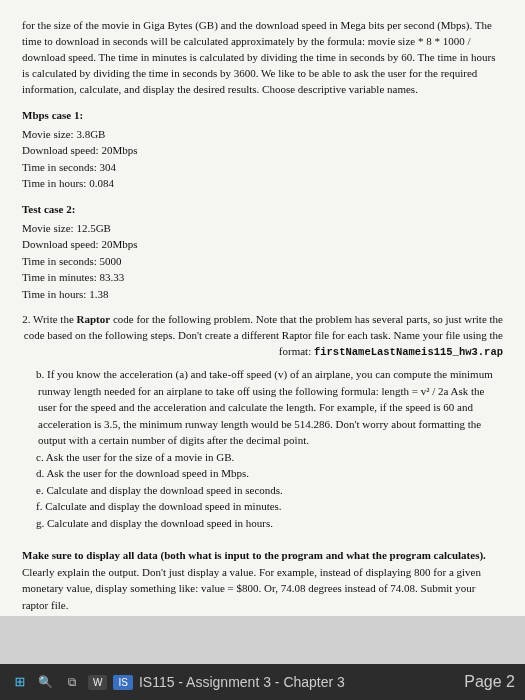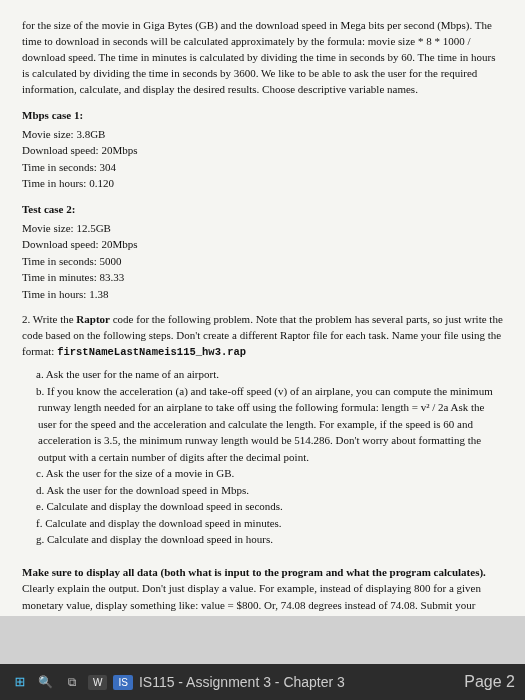--- a/index.html
+++ b/index.html
@@ -58,20 +58,21 @@
 
     .test-case-line {
       font-size: 11px;
       line-height: 1.5;
       color: #111;
     }
 
     .numbered-section {
       margin-top: 10px;
       margin-bottom: 6px;
+      text-align: right;
     }
 
     .list-item {
       font-size: 11px;
       line-height: 1.5;
       color: #111;
       padding-left: 16px;
       text-indent: -2px;
     }
 
@@ -153,41 +154,40 @@
 
     <div class="doc-text">
 
       <p>for the size of the movie in Giga Bytes (GB) and the download speed in Mega bits per second (Mbps). The time to download in seconds will be calculated approximately by the formula: movie size * 8 * 1000 / download speed. The time in minutes is calculated by dividing the time in seconds by 60. The time in hours is calculated by dividing the time in seconds by 3600. We like to be able to ask the user for the required information, calculate, and display the desired results. Choose descriptive variable names.</p>
 
       <div class="test-case">
         <div class="section-title">Mbps case 1:</div>
         <div class="test-case-line">Movie size: 3.8GB</div>
         <div class="test-case-line">Download speed: 20Mbps</div>
         <div class="test-case-line">Time in seconds: 304</div>
-        <div class="test-case-line">Time in hours: 0.120</div>
+        <div class="test-case-line">Time in hours: 0.084</div>
       </div>
 
       <div class="test-case">
         <div class="section-title">Test case 2:</div>
         <div class="test-case-line">Movie size: 12.5GB</div>
         <div class="test-case-line">Download speed: 20Mbps</div>
         <div class="test-case-line">Time in seconds: 5000</div>
         <div class="test-case-line">Time in minutes: 83.33</div>
         <div class="test-case-line">Time in hours: 1.38</div>
       </div>
 
       <div class="numbered-section">
         <span>2. Write the</span>
         <span class="bold-text">Raptor</span>
         <span> code for the following problem. Note that the problem has several parts, so just write the code based on the following steps. Don't create a different Raptor file for each task. Name your file using the format:</span>
         <span class="raptor-format bold-text">firstNameLastNameis115_hw3.rap</span>
       </div>
 
       <div>
-        <div class="list-item">a. Ask the user for the name of an airport.</div>
         <div class="list-item">b. If you know the acceleration (a) and take-off speed (v) of an airplane, you can compute the minimum runway length needed for an airplane to take off using the following formula: length = v² / 2a Ask the user for the speed and the acceleration and calculate the length. For example, if the speed is 60 and acceleration is 3.5, the minimum runway length would be 514.286. Don't worry about formatting the output with a certain number of digits after the decimal point.</div>
         <div class="list-item">c. Ask the user for the size of a movie in GB.</div>
         <div class="list-item">d. Ask the user for the download speed in Mbps.</div>
         <div class="list-item">e. Calculate and display the download speed in seconds.</div>
         <div class="list-item">f. Calculate and display the download speed in minutes.</div>
         <div class="list-item">g. Calculate and display the download speed in hours.</div>
       </div>
 
       <div class="make-sure-block">
         <span class="bold-text">Make sure to display all data (both what is input to the program and what the program calculates).</span>

